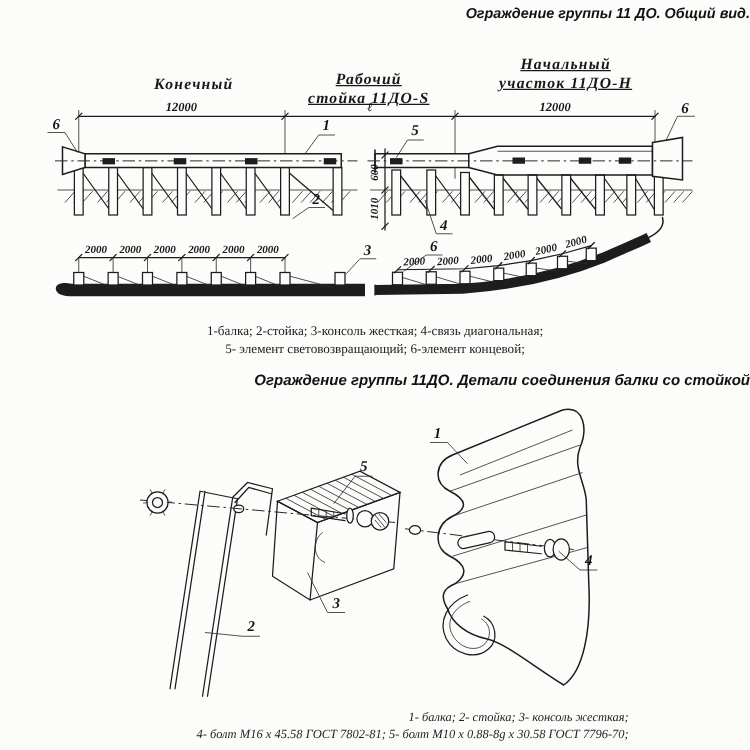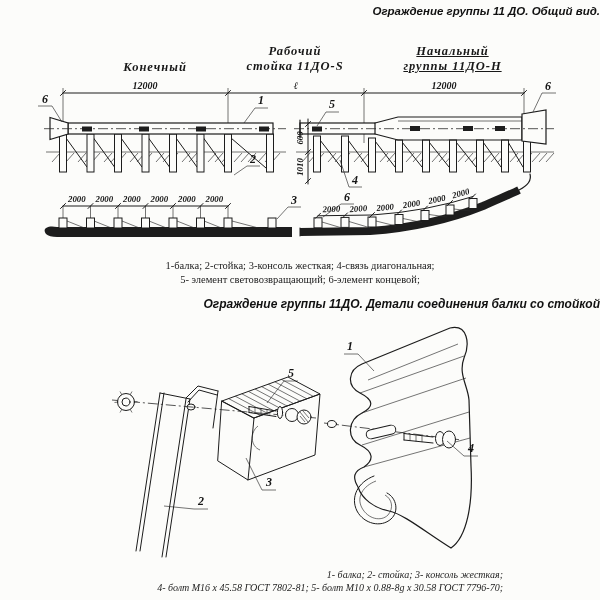--- a/index.html
+++ b/index.html
@@ -27,27 +27,27 @@
 </head>
 <body>
 
 <div class="page">
 
   <div class="abs doc-title" style="top:5px;left:0;">Ограждение группы 11 ДО. Общий вид.</div>
 
   <div class="abs sec-label" style="top:44px;left:75px;width:160px;margin-top:16px;">
     <span style="display:block">Конечный</span>
   </div>
-  <div class="abs sec-label" style="top:44px;left:220px;width:150px;">
+  <div class="abs sec-label" style="top:56px;left:220px;width:150px;text-decoration:underline;">
     <span style="display:block">Рабочий</span>
     <span style="display:block">стойка 11ДО-S</span>
   </div>
   <div class="abs sec-label" style="top:44px;left:370px;width:165px;text-decoration:underline;">
     <span style="display:block">Начальный</span>
-    <span style="display:block">группы 11ДО-Н</span>
+    <span style="display:block">участок 11ДО-Н</span>
   </div>
 
   <div class="abs legend" style="top:259px;left:0;">
     <span style="display:block">1-балка; 2-стойка; 3-консоль жесткая; 4-связь диагональная;</span>
     <span style="display:block">5- элемент световозвращающий; 6-элемент концевой;</span>
   </div>
 
   <div class="abs doc-title" style="top:297px;left:0;font-size:12px;">Ограждение группы 11ДО. Детали соединения балки со стойкой</div>
 
   <div class="abs caption" style="top:568px;left:0;">

